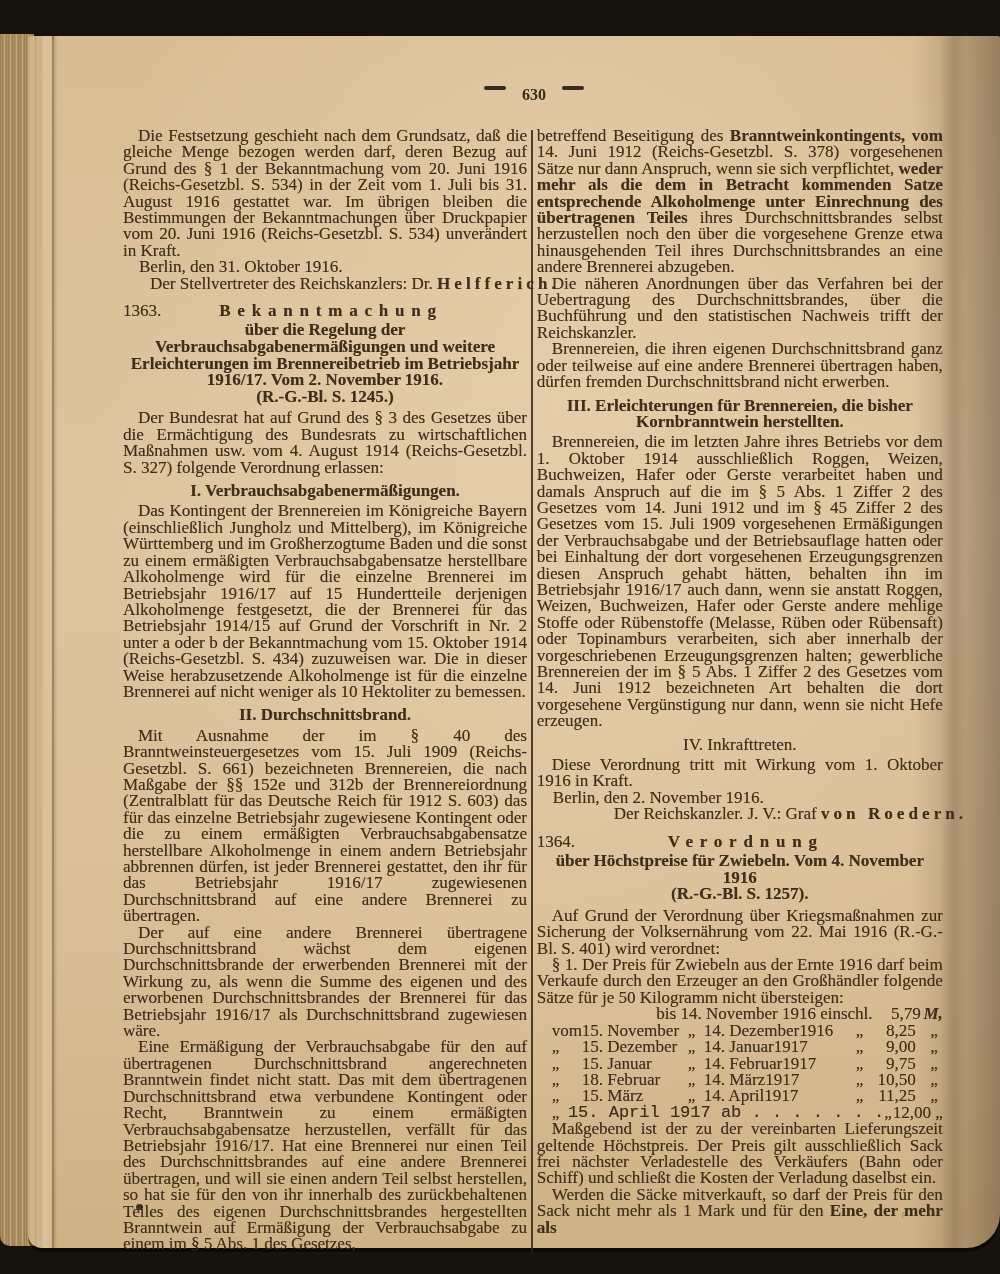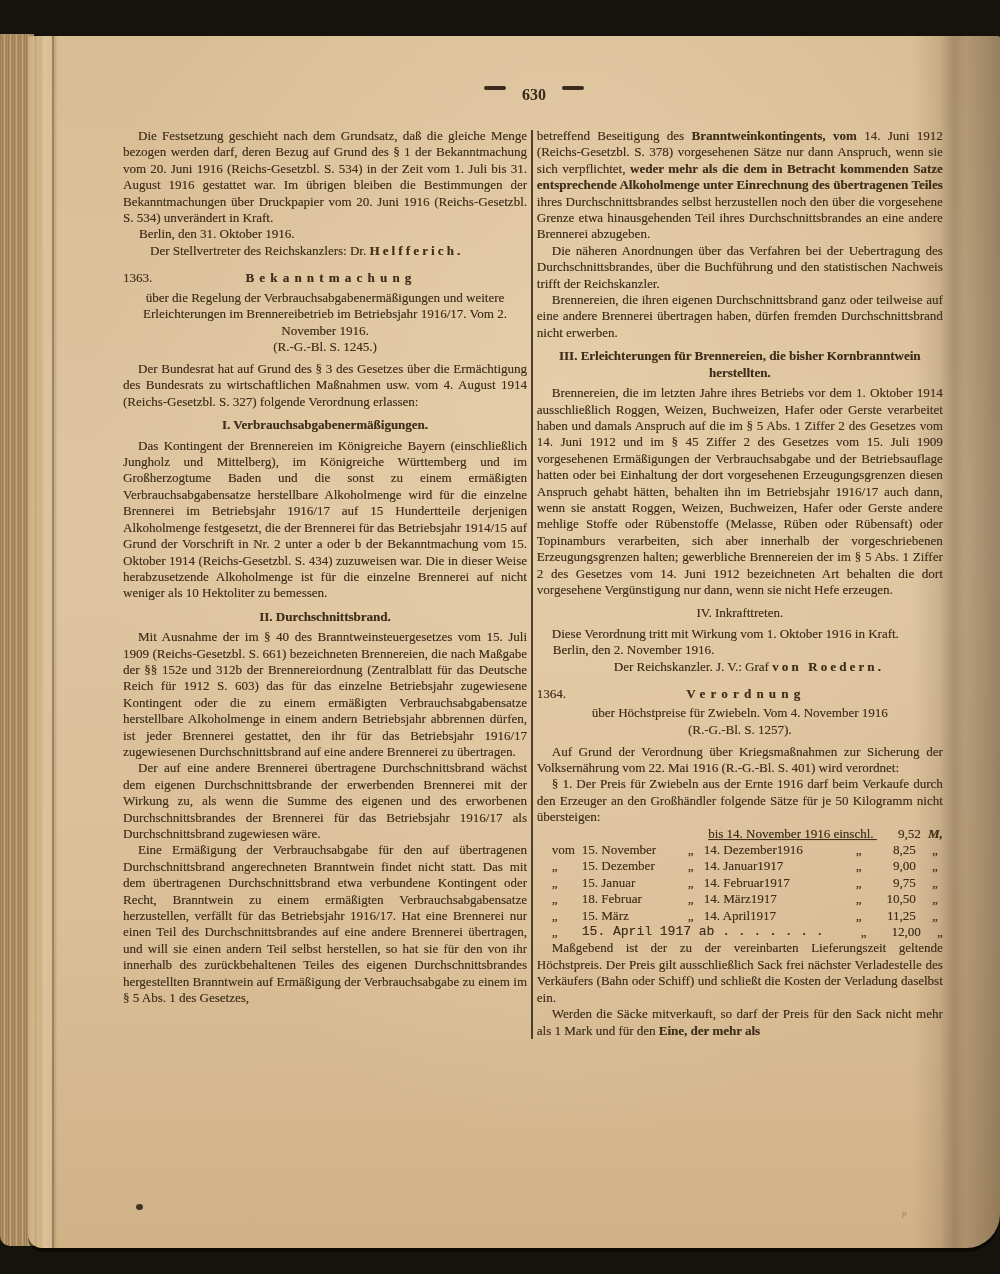--- a/index.html
+++ b/index.html
@@ -38,53 +38,53 @@
   .page-number{
     position:absolute;left:95px;top:50px;width:822px;
     display:flex;align-items:flex-start;justify-content:center;gap:16px;
     color:#3a2c1a;font-weight:bold;font-size:16px;
   }
   .dash{width:22px;height:3.5px;background:#3a2c1a;border-radius:2px;}
   
   .columns{
     position:absolute;left:95px;top:92px;width:822px;
     display:flex;align-items:stretch;
-    color:#3e2e1a;font-size:13px;line-height:16.4px;
+    color:#3e2e1a;font-size:17px;line-height:16.4px;
     text-shadow:.2px .2px .35px rgba(62,46,26,.45);
   }
   .col{text-align:justify;}
   .col-left{width:404px;}
   .col-right{width:406px;padding-left:1px;}
   .divider{width:1.8px;background:rgba(44,33,20,.82);margin:2px 3px 0 4px;}
   .para{margin:0;}
   .para.indent{text-indent:15px;}
   .dateline{text-indent:16px;}
   .signature{white-space:nowrap;margin-left:27px;}
   .signature.indent-lg{text-indent:50px;}
   .sperr{letter-spacing:.24em;}
   .law-heading{display:flex;margin:11px 0 3px;}
   .law-num{width:58px;}
   .law-title{flex:1;text-align:center;font-weight:bold;letter-spacing:.4em;padding-right:46px;}
-  .subtitle{text-align:center;font-weight:normal;line-height:16.6px;padding:0 4px;}
+  .subtitle{text-align:center;font-weight:bold;line-height:16.6px;padding:0 4px;}
   .subtitle.ref{margin-bottom:5px;}
   .section{text-align:center;margin:7px 0 4px;}
   .section.bold{font-weight:bold;}
   
   .price-table{padding-left:15px;}
   .trow{display:flex;}
   .tc{white-space:pre;}
   .c1{width:30px;}
   .c2{width:106px;}
   .c3{width:16px;}
   .c4{width:152px;display:flex;justify-content:flex-start;padding-right:16px;box-sizing:border-box;font-family:Liberation Serif, serif;}
   .c5{width:16px;}
   .c6{width:44px;text-align:right;}
   .c7{width:22px;text-align:right;}
   .grow{flex:1;font-family:Liberation Mono, monospace;}
-  .tright{text-decoration:underline;}
+  .tright{}
   .msign{font-style:italic;font-weight:bold;}
   
   .ink-dot{
     position:absolute;left:108px;top:1168px;width:7px;height:6px;border-radius:50%;
     background:#251c12;opacity:.85;
   }
   .printer-mark{
     position:absolute;left:874px;top:1172px;font-size:9px;font-style:italic;
     color:#3e2e1a;opacity:.4;
   }
@@ -139,21 +139,21 @@
           <span class="law-title">Verordnung</span>
         </div>
         <div class="subtitle">über Höchstpreise für Zwiebeln. Vom 4. November 1916</div>
         <div class="subtitle ref">(R.-G.-Bl. S. 1257).</div>
         <p class="para indent"><span>Auf Grund der Verordnung über Kriegsmaßnahmen zur Sicherung der Volksernährung vom 22. Mai 1916 (R.-G.-Bl. S. 401) wird verordnet:</span></p>
         <p class="para indent"><span>§ 1. Der Preis für Zwiebeln aus der Ernte 1916 darf beim Verkaufe durch den Erzeuger an den Großhändler folgende Sätze für je 50 Kilogramm nicht übersteigen:</span></p>
         <div class="price-table">
           <div class="trow">
             <span class="tc grow"></span>
             <span class="tc tright">bis 14. November 1916 einschl. </span>
-            <span class="tc c6">9,52</span>
+            <span class="tc c6">5,79</span>
             <span class="tc c7 msign">M,</span>
           </div>
           <div class="trow">
             <span class="tc c1">vom</span>
             <span class="tc c2">15. November</span>
             <span class="tc c3">„</span>
             <span class="tc c4"><span>14. Dezember</span><span>1916</span></span>
             <span class="tc c5">„</span>
             <span class="tc c6">8,25</span>
             <span class="tc c7">„</span>

